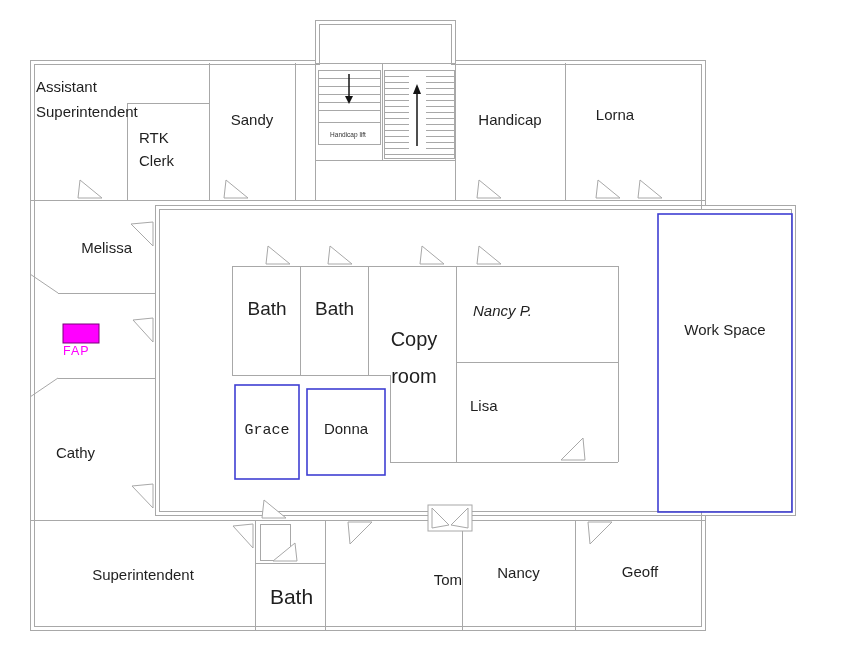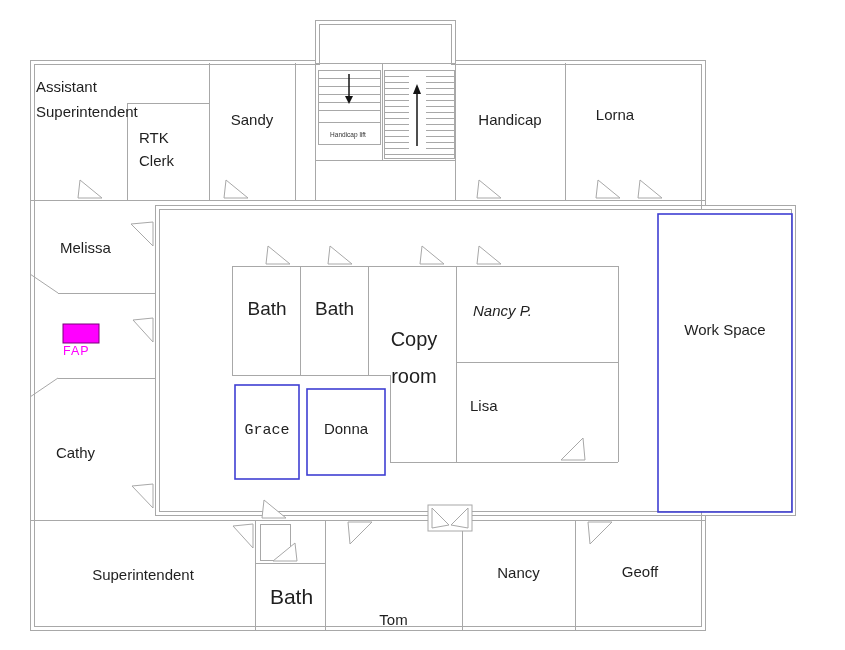--- a/index.html
+++ b/index.html
@@ -159,21 +159,21 @@
   <div class="lbl" style="left:139px; top:126px; width:58px; line-height:23px;">RTK Clerk</div>
 
   <div class="lbl" style="left:209px; top:111px; width:86px; text-align:center;">Sandy</div>
 
   <div class="lbl tiny" style="left:316px; top:131px; width:64px; text-align:center;">Handicap lift</div>
 
   <div class="lbl" style="left:455px; top:111px; width:110px; text-align:center;">Handicap</div>
 
   <div class="lbl" style="left:565px; top:106px; width:100px; text-align:center;">Lorna</div>
 
-  <div class="lbl" style="left:32px; top:239px; width:100px; text-align:left;padding-left:28px;">Melissa</div>
+  <div class="lbl" style="left:32px; top:239px; width:100px; text-align:right;">Melissa</div>
 
   <div class="lbl magenta" style="left:63px; top:344px;">FAP</div>
 
   <div class="lbl" style="left:28px; top:444px; width:95px; text-align:center;">Cathy</div>
 
   <div class="lbl big" style="left:235px; top:298px; width:64px; text-align:center;">Bath</div>
 
   <div class="lbl big" style="left:302px; top:298px; width:65px; text-align:center;">Bath</div>
 
   <div class="lbl" style="left:372px; top:305px; width:84px; text-align:center; font-size:20px; line-height:37px;margin-top:16px;">Copy room</div>
@@ -185,19 +185,19 @@
   <div class="lbl" style="left:236px; top:422px; width:62px; text-align:center;font-family:Liberation Mono, monospace;">Grace</div>
 
   <div class="lbl" style="left:308px; top:420px; width:76px; text-align:center;">Donna</div>
 
   <div class="lbl" style="left:658px; top:321px; width:134px; text-align:center;">Work Space</div>
 
   <div class="lbl" style="left:32px; top:566px; width:222px; text-align:center;">Superintendent</div>
 
   <div class="lbl bigger" style="left:258px; top:585px; width:67px; text-align:center;">Bath</div>
 
-  <div class="lbl" style="left:325px; top:571px; width:137px; text-align:center;margin-top:40px;">Tom</div>
+  <div class="lbl" style="left:325px; top:571px; width:137px; text-align:right;">Tom</div>
 
   <div class="lbl" style="left:462px; top:564px; width:113px; text-align:center;">Nancy</div>
 
   <div class="lbl" style="left:575px; top:563px; width:130px; text-align:center;">Geoff</div>
 
 </div>
 
 </body></html>

